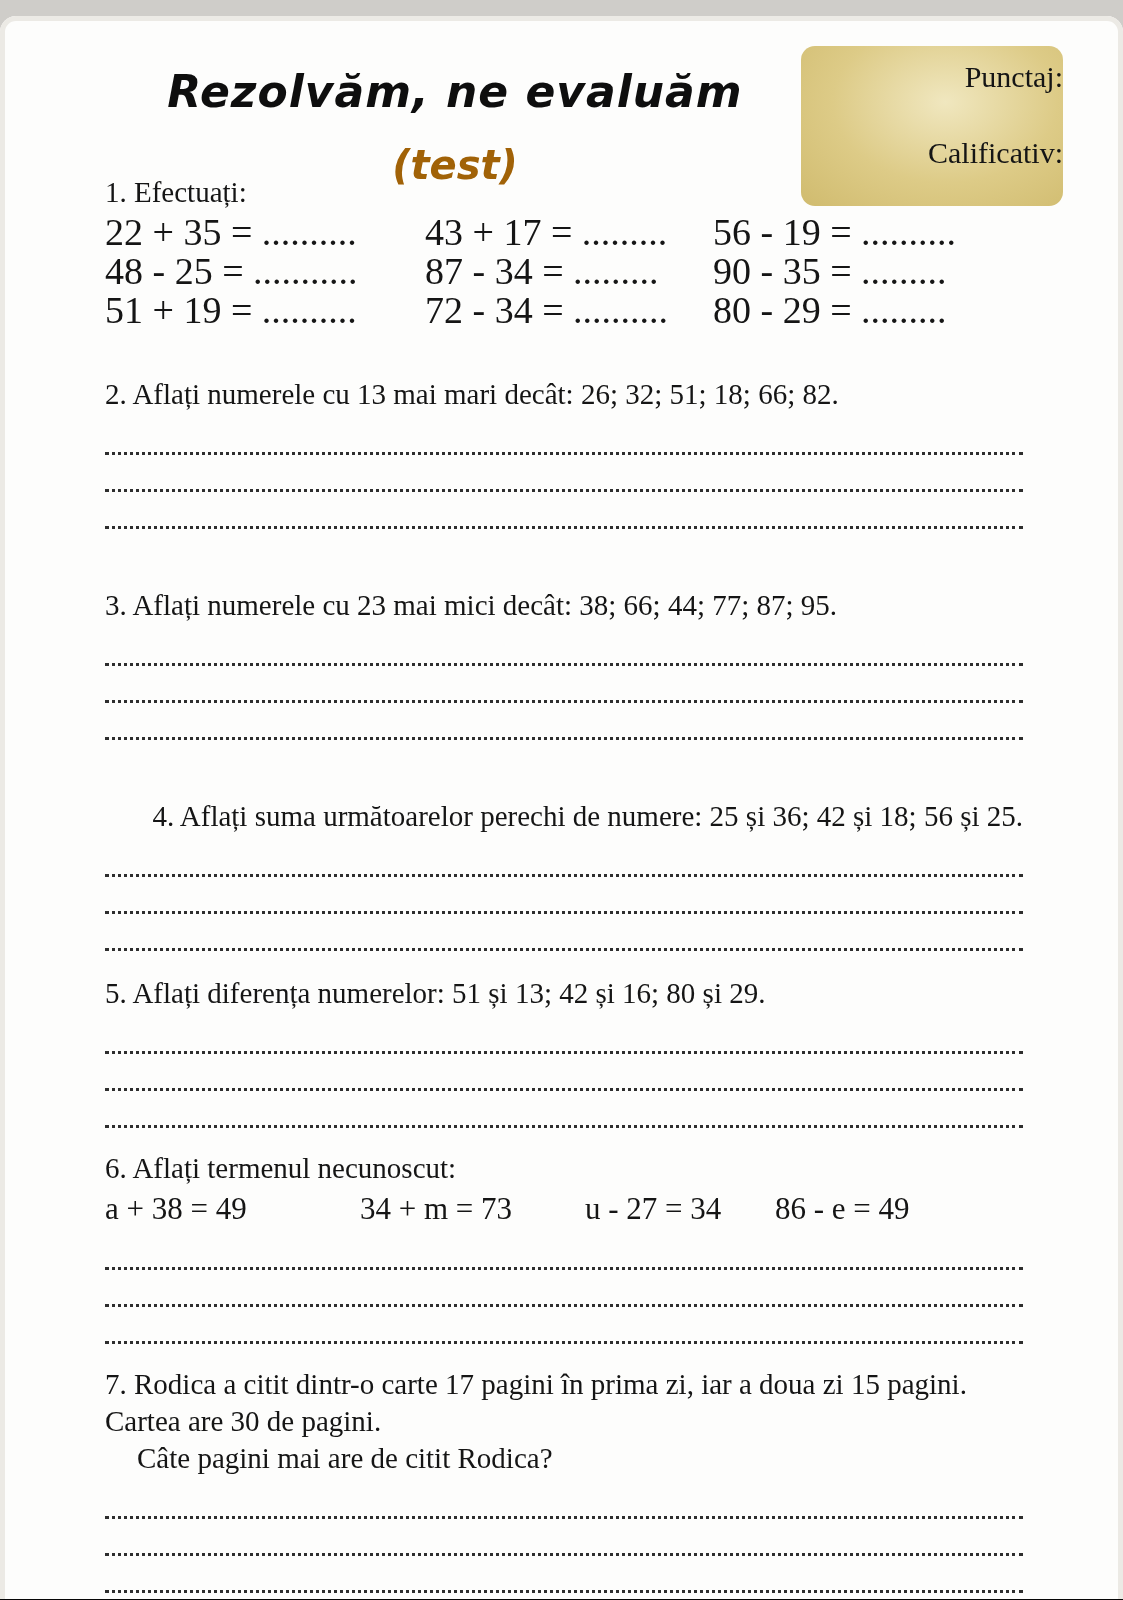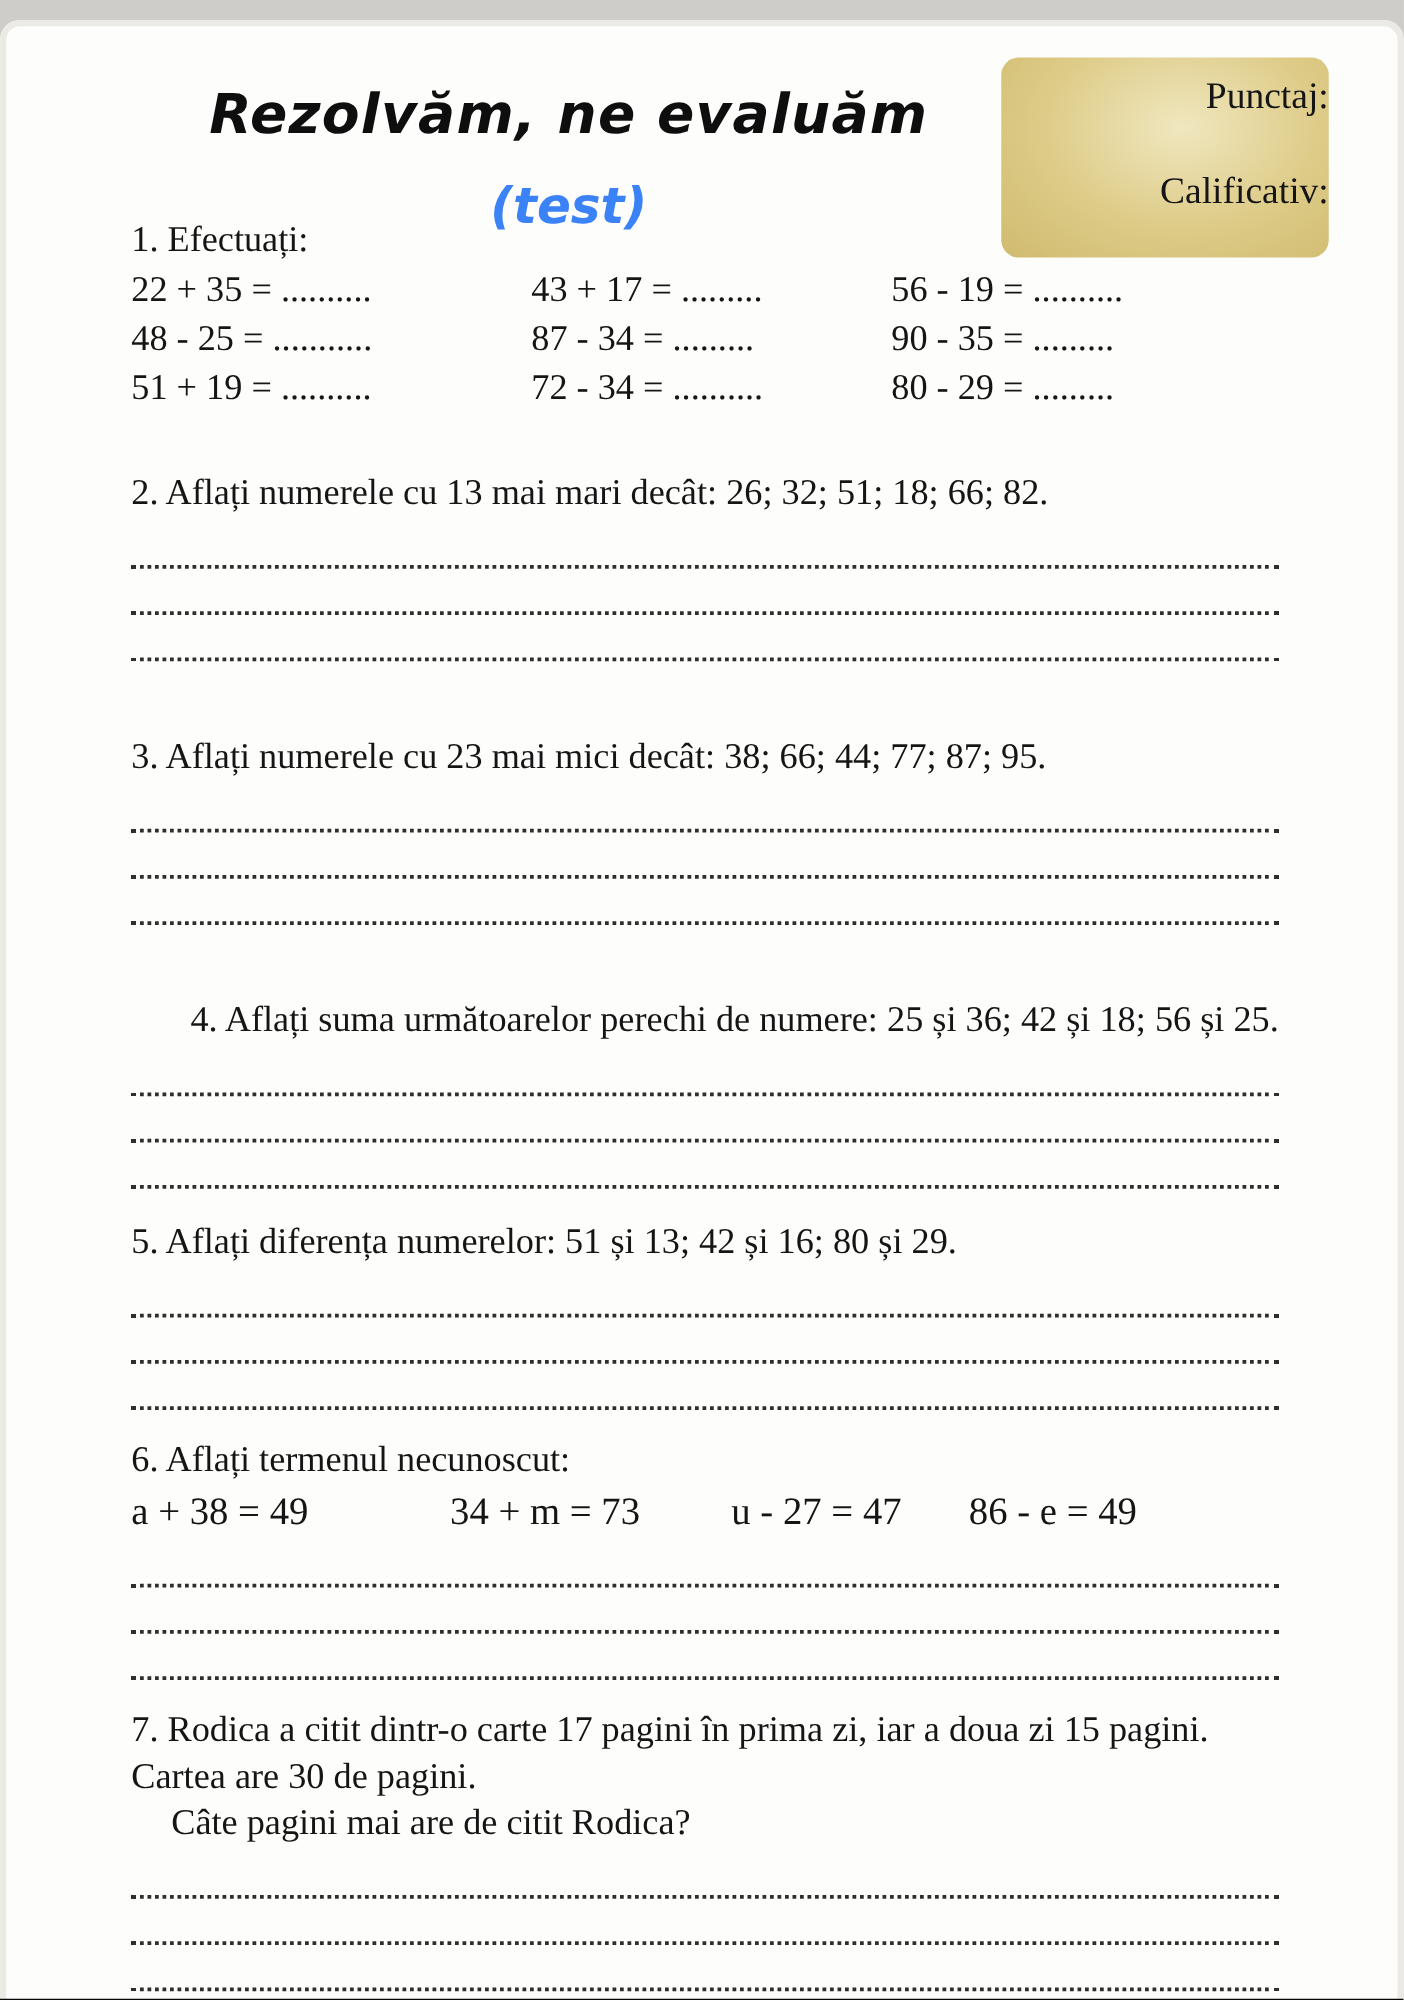--- a/index.html
+++ b/index.html
@@ -25,42 +25,42 @@
     font-size: 44px; letter-spacing: 1px;
     color: #0e0e0e;
   }
   .subtitle {
     position: absolute;
     top: 126px; left: 110px; width: 690px;
     text-align: center;
     font-family: "DejaVu Sans", sans-serif;
     font-weight: bold; font-style: italic;
     font-size: 40px;
-    color: #3b82f6;
+    color: #a16207;
   }
   .score-box {
     position: absolute;
     top: 30px; right: 60px;
     width: 262px; height: 160px;
     border-radius: 14px;
     background: radial-gradient(ellipse at 55% 35%, #f0e7bf 0%, #ddcb87 55%, #d0bb6e 100%);
     padding: 14px 0 0 20px;
     font-size: 30px;
     text-align: right;
   }
   .score-box .calificativ { margin-top: 42px; }
   .content {
     position: absolute;
     top: 158px; left: 105px; right: 100px;
   }
   .ex-label, .heading, .story-line { font-size: 29px; line-height: 37px; }
   .ex1-grid {
     display: grid;
     grid-template-columns: 320px 288px 1fr;
-    font-size: 29px; line-height: 39px;
+    font-size: 38px; line-height: 39px;
     margin-top: 2px;
   }
   .eq-grid {
     display: grid;
     grid-template-columns: 255px 225px 190px 1fr;
     font-size: 31px; line-height: 39px;
     margin-top: 2px;
   }
   .lines { margin-top: 5px; }
   .answer-line { height: 37px; border-bottom: 3px dotted #2e2e2e; }
@@ -142,21 +142,21 @@
         <div class="answer-line"></div>
         <div class="answer-line"></div>
       </div>
     </div>
 
     <div class="section sec-6">
       <div class="heading">6. Aflați termenul necunoscut:</div>
       <div class="eq-grid">
         <span>a + 38 = 49</span>
         <span>34 + m = 73</span>
-        <span>u - 27 = 47</span>
+        <span>u - 27 = 34</span>
         <span>86 - e = 49</span>
       </div>
       <div class="lines">
         <div class="answer-line"></div>
         <div class="answer-line"></div>
         <div class="answer-line"></div>
       </div>
     </div>
 
     <div class="section sec-7">

